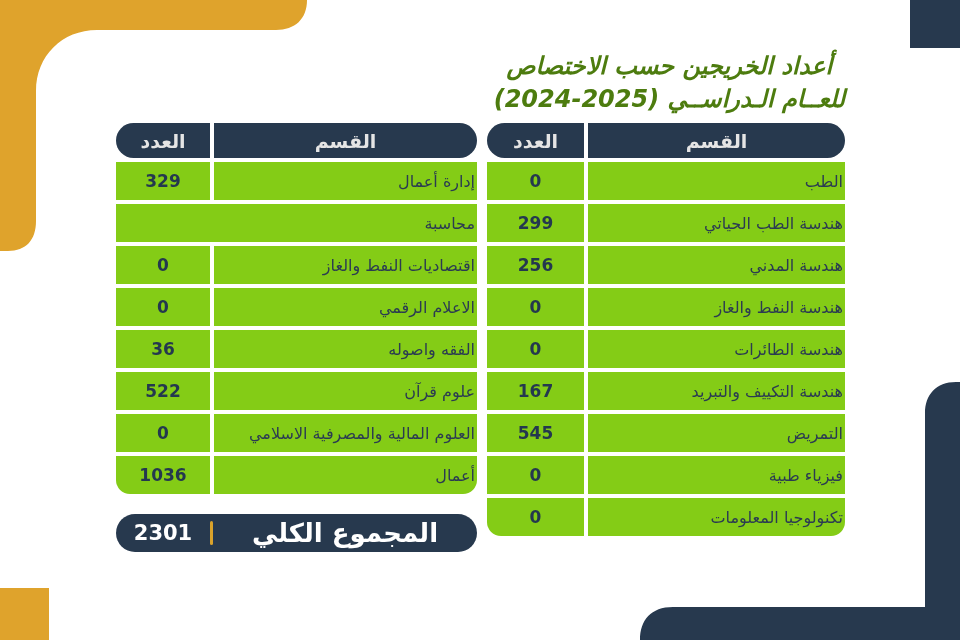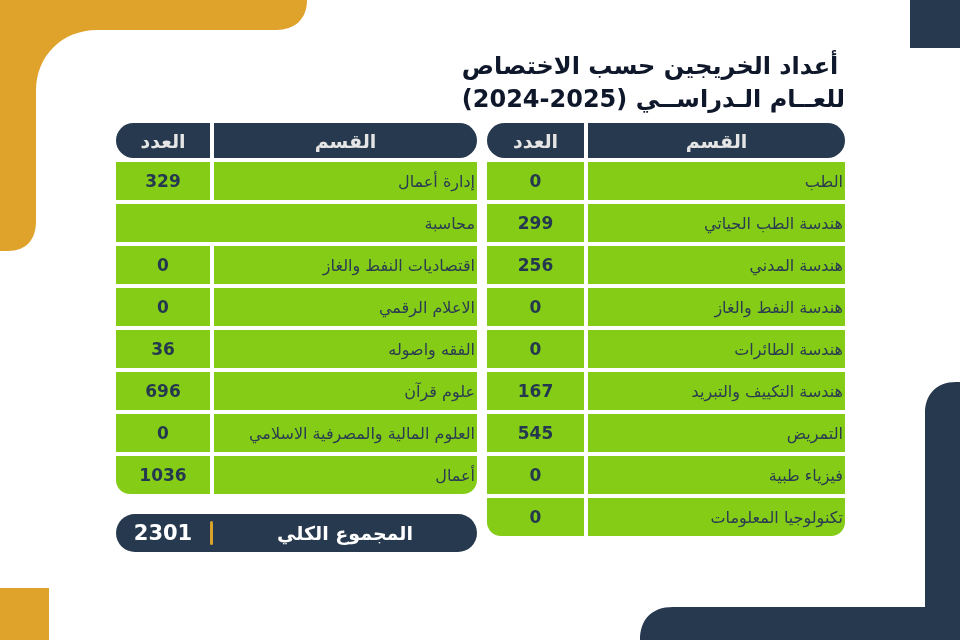--- a/index.html
+++ b/index.html
@@ -6,23 +6,23 @@
   body {
     width:960px; height:640px;
     position:relative; overflow:hidden;
     background:#ffffff;
     font-family:"DejaVu Sans", sans-serif;
   }
   .deco { position:absolute; left:0; top:0; width:960px; height:640px; z-index:0; }
 
   .title-block {
     position:absolute; top:50px; right:115px; z-index:2;
-    direction:rtl; text-align:left;
-    color:#0f172a; font-weight:bold;
-    font-size:24px; line-height:33px;
+    direction:rtl; text-align:center;
+    color:#4d7c0f; font-weight:bold;
+    font-size:24px; line-height:33px;font-style:italic;
   }
 
   .gtable { position:absolute; top:123px; z-index:2; direction:rtl; }
   .gtable.t-right { left:487px; width:358px; }
   .gtable.t-left  { left:116px; width:361px; }
 
   .t-header {
     display:flex; gap:4px; height:35px;
     border-radius:18px; overflow:hidden;
     margin-bottom:4px;
@@ -50,21 +50,21 @@
   .t-left  .c-count { width:94px; }
   .trow:last-child .c-dept  { border-bottom-right-radius:14px; }
   .trow:last-child .c-count { border-bottom-left-radius:14px; }
 
   .total-bar {
     position:absolute; left:116px; top:514px; width:361px; height:38px; z-index:2;
     background:#27394e; border-radius:19px;
     display:flex; direction:rtl; align-items:center;
     color:#ffffff;
   }
-  .total-bar .t-label { flex:1; text-align:center; font-weight:bold; font-size:19px; }
+  .total-bar .t-label { flex:1; text-align:center; font-weight:bold; font-size:26px; }
   .total-bar .t-divider { width:3px; height:24px; background:#d9a22b; border-radius:2px; }
   .total-bar .t-value { width:94px; text-align:center; font-weight:bold; font-size:21px; }
 </style>
 </head>
 <body>
 
 <svg class="deco" viewBox="0 0 960 640" xmlns="http://www.w3.org/2000/svg">
   <path d="M0 0 H307 C307 19 295 30 276 30 H97 C62 30 36 56 36 91 V221 C36 240 26 251 8 251 H0 Z" fill="#dfa32c"></path>
   <rect x="910" y="0" width="50" height="48" fill="#27394e"></rect>
   <path d="M960 640 H640 C640 620 651 607 673 607 H925 V413 C925 395 936 382 956 382 H960 Z" fill="#27394e"></path>
@@ -138,21 +138,21 @@
   <div class="trow">
     <div class="cell c-dept">الاعلام الرقمي</div>
     <div class="cell c-count">0</div>
   </div>
   <div class="trow">
     <div class="cell c-dept">الفقه واصوله</div>
     <div class="cell c-count">36</div>
   </div>
   <div class="trow">
     <div class="cell c-dept">علوم قرآن</div>
-    <div class="cell c-count">696</div>
+    <div class="cell c-count">522</div>
   </div>
   <div class="trow">
     <div class="cell c-dept">العلوم المالية والمصرفية الاسلامي</div>
     <div class="cell c-count">0</div>
   </div>
   <div class="trow">
     <div class="cell c-dept">أعمال</div>
     <div class="cell c-count">1036</div>
   </div>
 </div>

